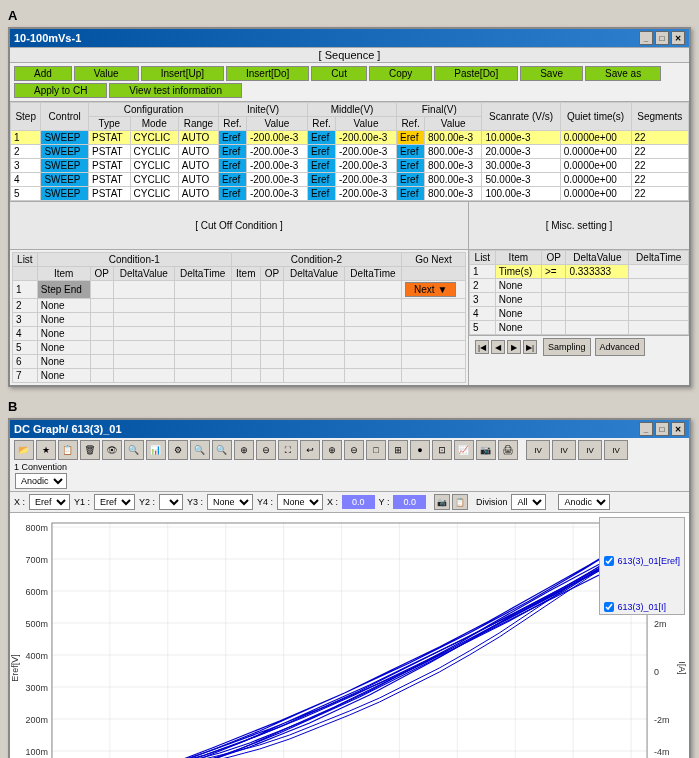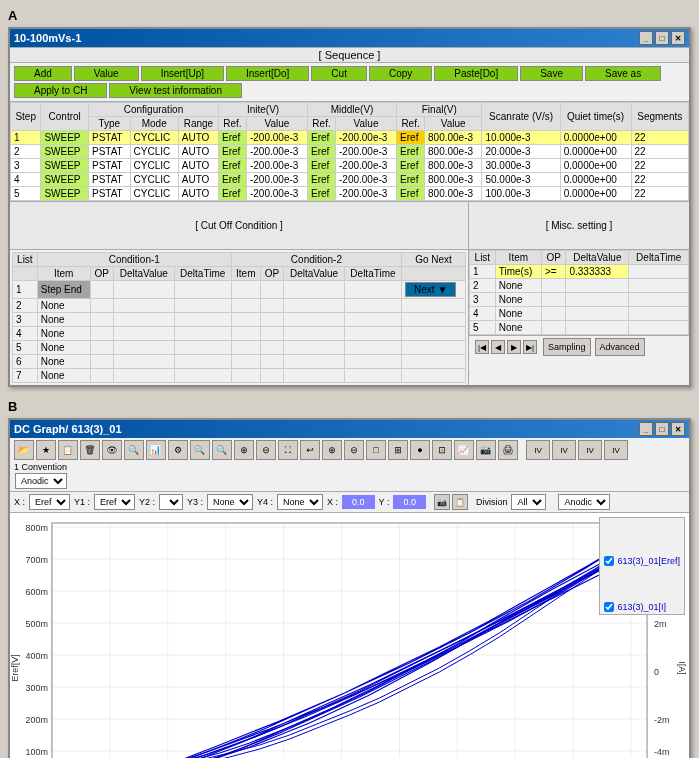--- a/index.html
+++ b/index.html
@@ -110,21 +110,21 @@
 
     .row-highlight-yellow {
       background: #ffff88;
     }
 
     .row-normal {
       background: white;
     }
 
     .cell-blue {
-      background: #bef264;
+      background: #0ea5e9;
     }
 
     .cell-yellow {
       background: #ffff88;
     }
 
     .cell-orange {
       background: #ffcc00;
     }
 
@@ -146,21 +146,21 @@
 
     .section-title-bar {
       background: #e8e8e8;
       border-bottom: 1px solid #aaa;
       text-align: center;
       padding: 18px 4px;
       font-size: 10px;
     }
 
     .go-next-btn {
-      background: #0369a1;
+      background: #f97316;
       border: 1px solid #888;
       padding: 1px 8px;
       font-size: 10px;
       cursor: pointer;
     }
 
     .bottom-toolbar {
       display: flex;
       gap: 4px;
       padding: 2px 4px;

